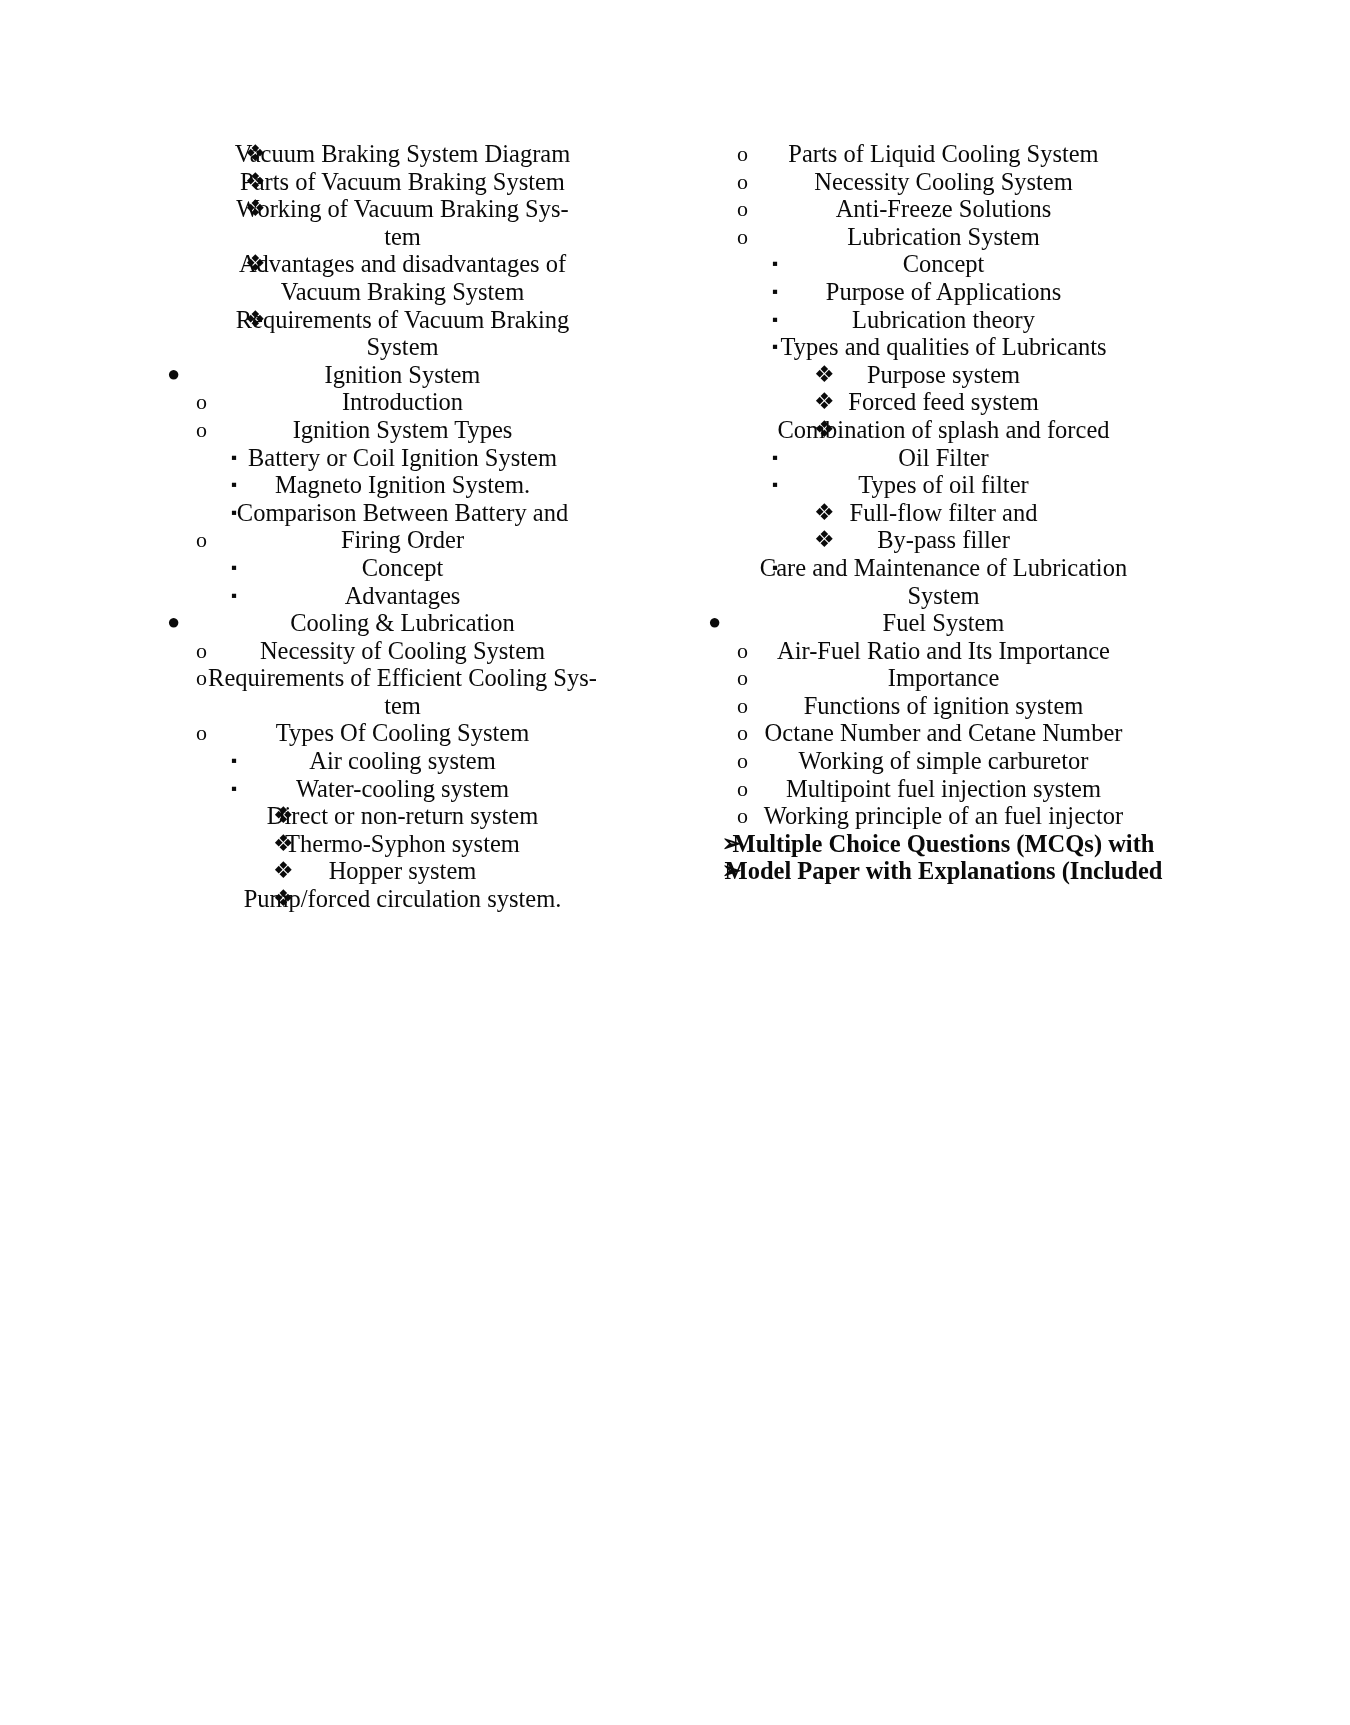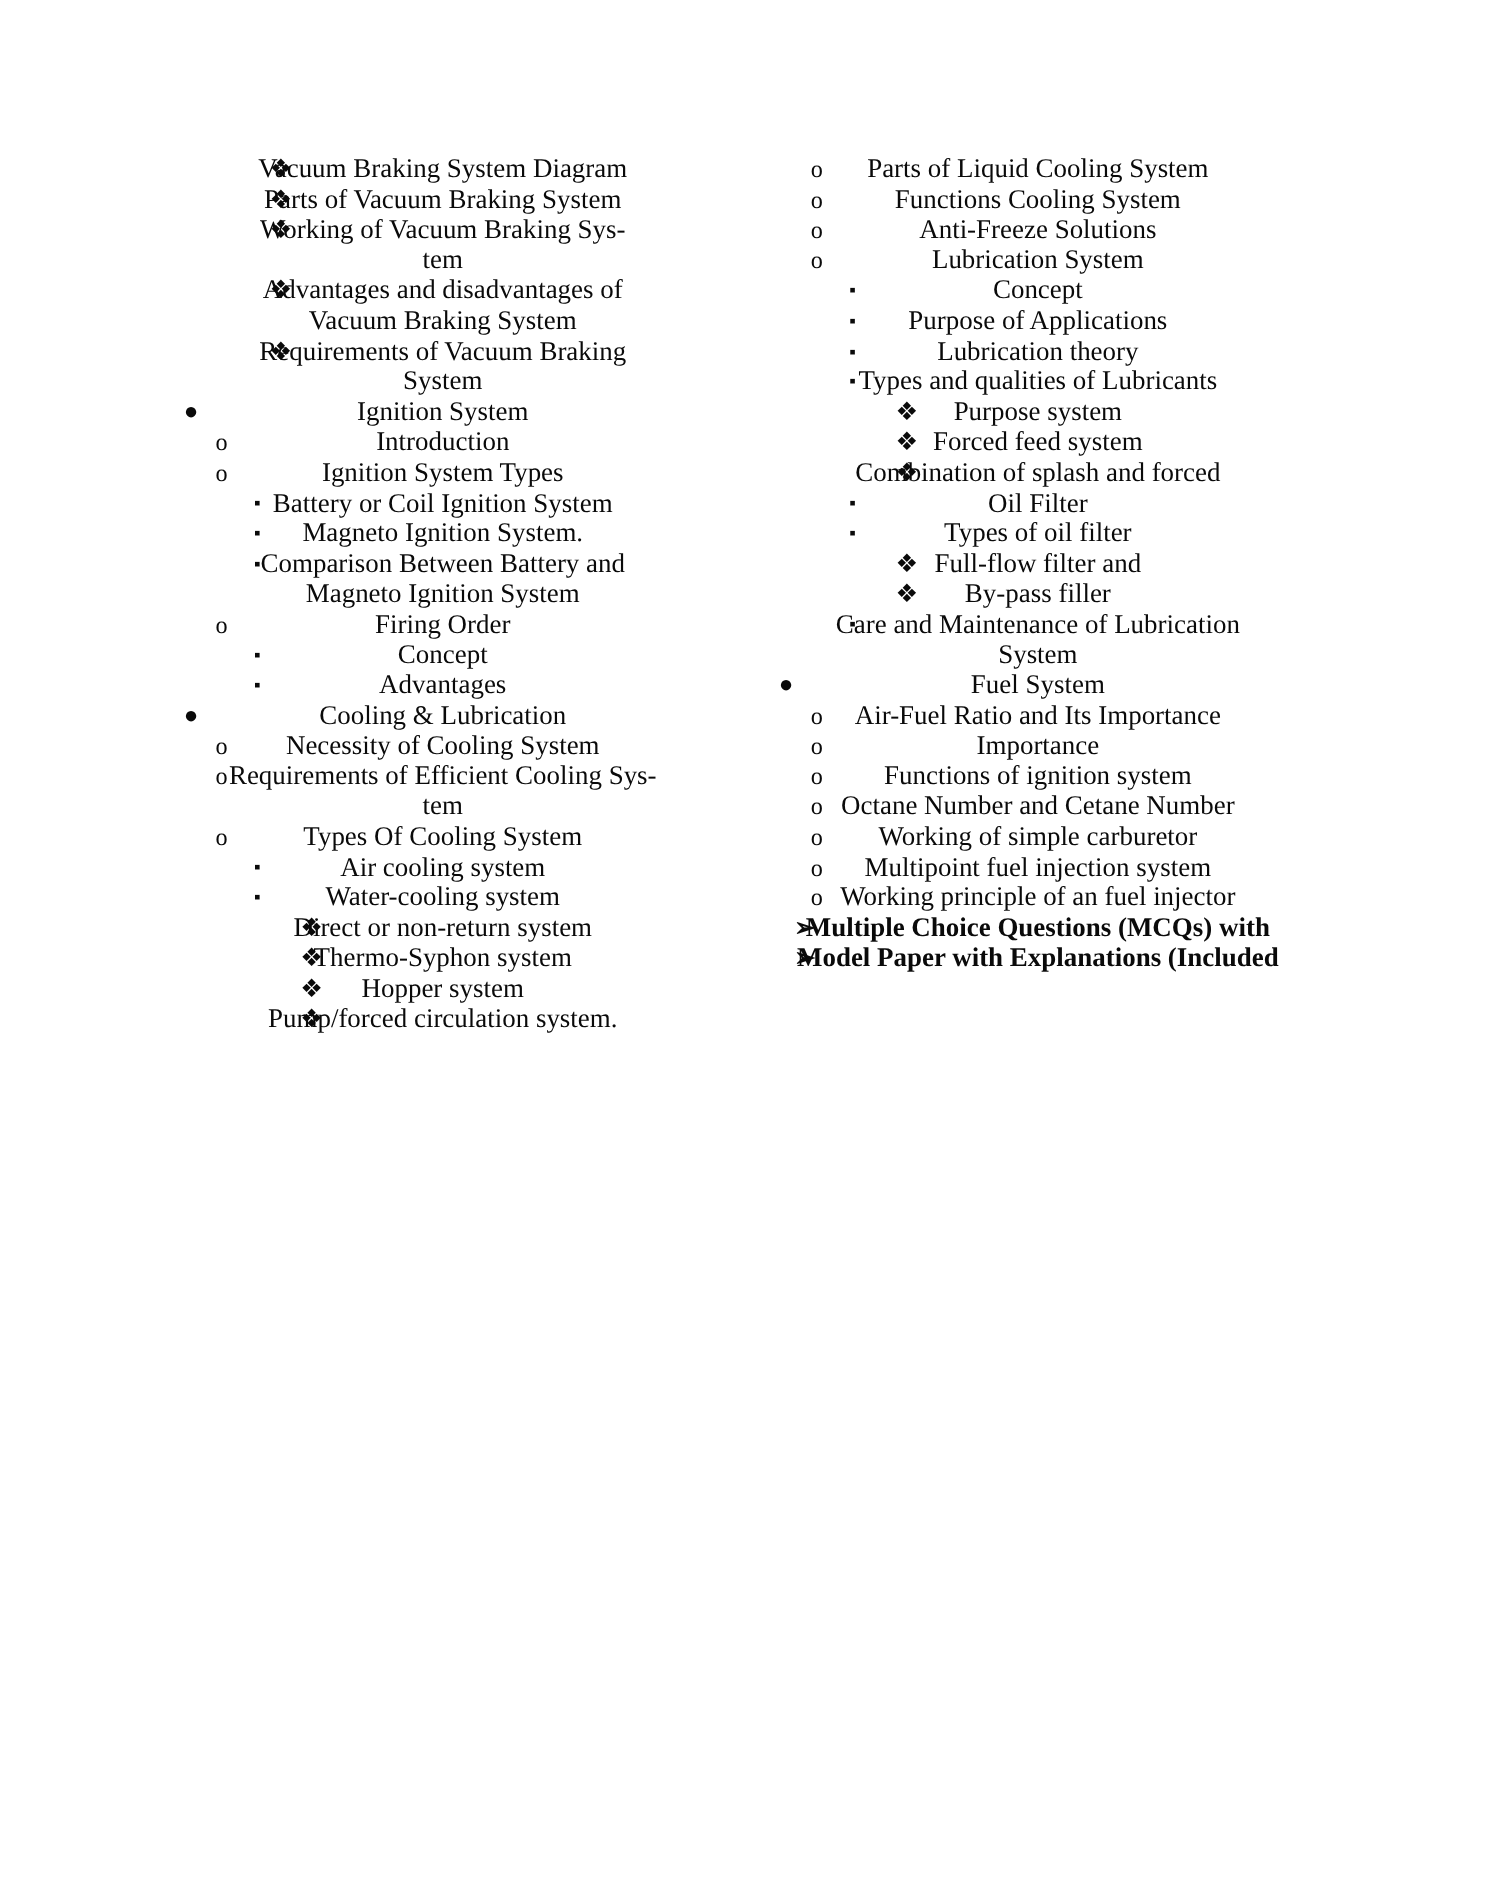--- a/index.html
+++ b/index.html
@@ -149,23 +149,20 @@
           <span class="txt">Battery or Coil Ignition System</span>
         </li>
         <li class="item lvl3">
           <span class="bul">▪</span>
           <span class="txt">Magneto Ignition System.</span>
         </li>
         <li class="item lvl3">
           <span class="bul">▪</span>
           <span class="txt">Comparison Between Battery and</span>
         </li>
-        <li class="item nohang">
-          <span class="txt">Magneto Ignition System</span>
-        </li>
         <li class="item lvl2">
           <span class="bul">o</span>
           <span class="txt">Firing Order</span>
         </li>
         <li class="item lvl3">
           <span class="bul">▪</span>
           <span class="txt">Concept</span>
         </li>
         <li class="item lvl3">
           <span class="bul">▪</span>
@@ -221,21 +218,21 @@
 
     <div class="col-right">
       <ul class="lst">
 
         <li class="item lvl2">
           <span class="bul">o</span>
           <span class="txt">Parts of Liquid Cooling System</span>
         </li>
         <li class="item lvl2">
           <span class="bul">o</span>
-          <span class="txt">Functions Cooling System</span>
+          <span class="txt">Necessity Cooling System</span>
         </li>
         <li class="item lvl2">
           <span class="bul">o</span>
           <span class="txt">Anti-Freeze Solutions</span>
         </li>
         <li class="item lvl2">
           <span class="bul">o</span>
           <span class="txt">Lubrication System</span>
         </li>
         <li class="item lvl3">

